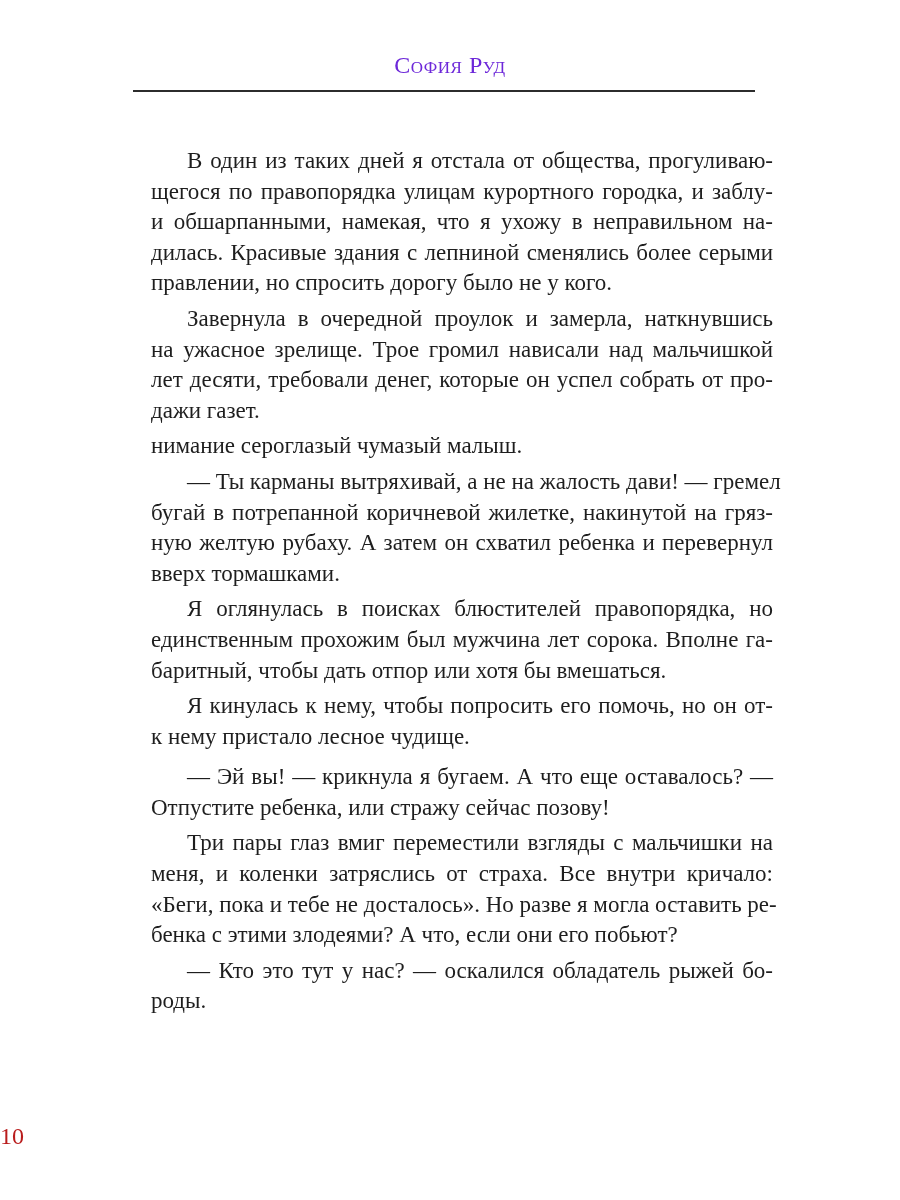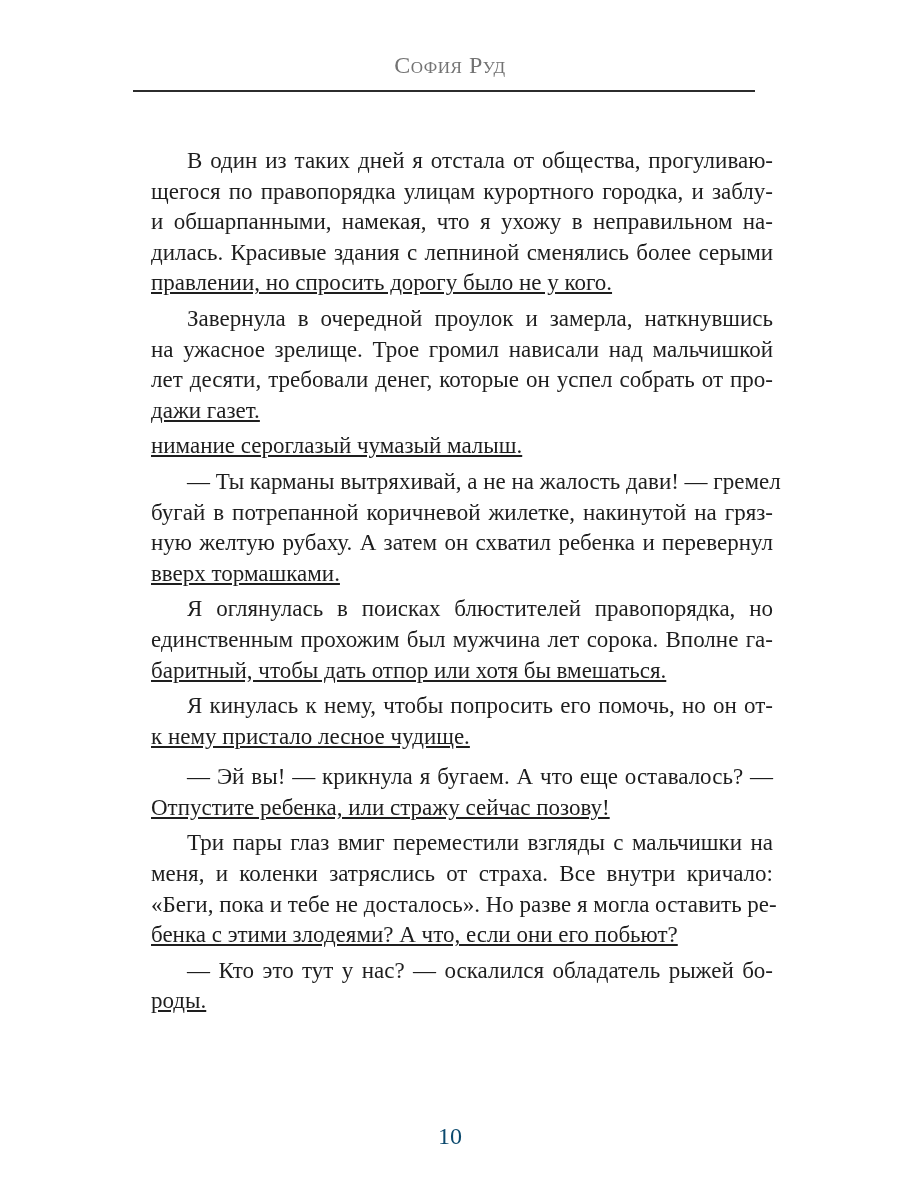--- a/index.html
+++ b/index.html
@@ -17,21 +17,21 @@
     }
     .running-head {
       position: absolute;
       left: 0;
       width: 900px;
       top: 52px;
       text-align: center;
       font-size: 24px;
       letter-spacing: 0.5px;
       font-variant: small-caps;
-      color: #737373;
+      color: #6d28d9;
     }
     .head-rule {
       position: absolute;
       left: 133px;
       width: 622px;
       top: 90px;
       height: 2px;
       background: #2c2c2c;
     }
     .text-block {
@@ -47,33 +47,32 @@
       white-space: nowrap;
       text-align: justify;
       text-align-last: justify;
       overflow: visible;
     }
     .line.first {
       padding-left: 36px;
     }
     .line.last {
       text-align-last: left;
-      text-decoration: underline;
     }
     .para-gap {
       height: 5px;
     }
     .folio {
       position: absolute;
       left: 0;
       width: 900px;
       top: 1123px;
-      text-align: center;
+      text-align: left;
       font-size: 24px;
-      color: #0c4a6e;
+      color: #b91c1c;
     }
   </style>
 </head>
 <body>
 
 <div class="running-head">София Руд</div>
 <div class="head-rule"></div>
 
 <div class="text-block">
 

